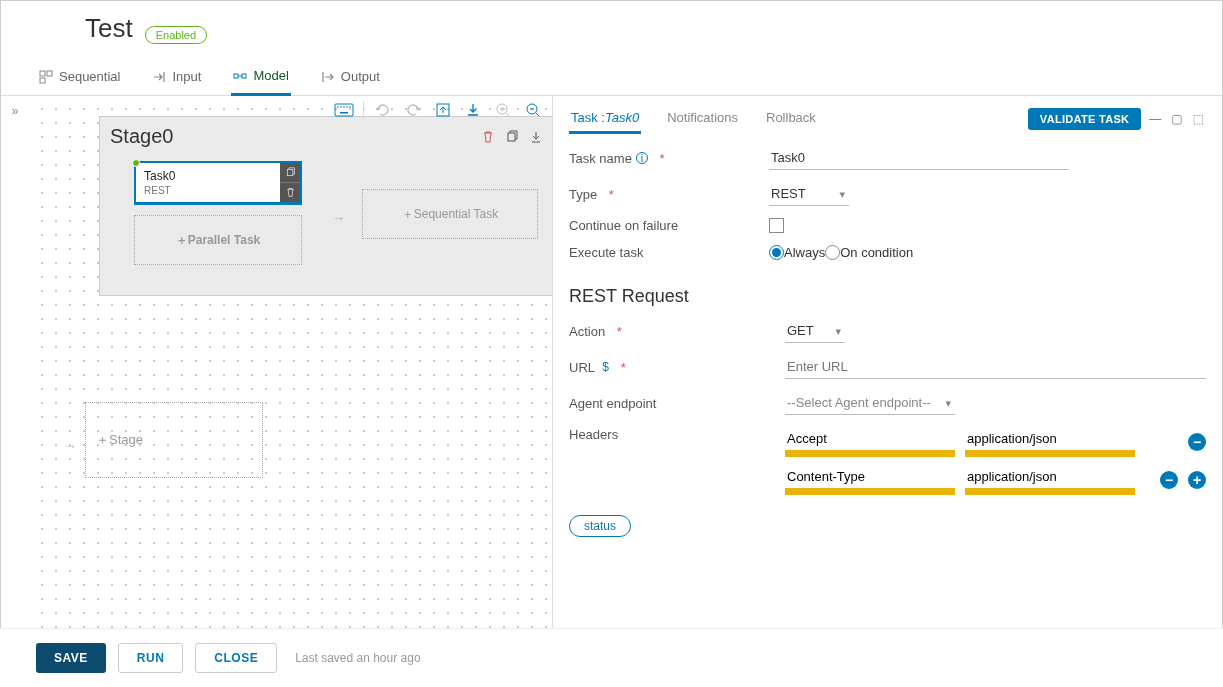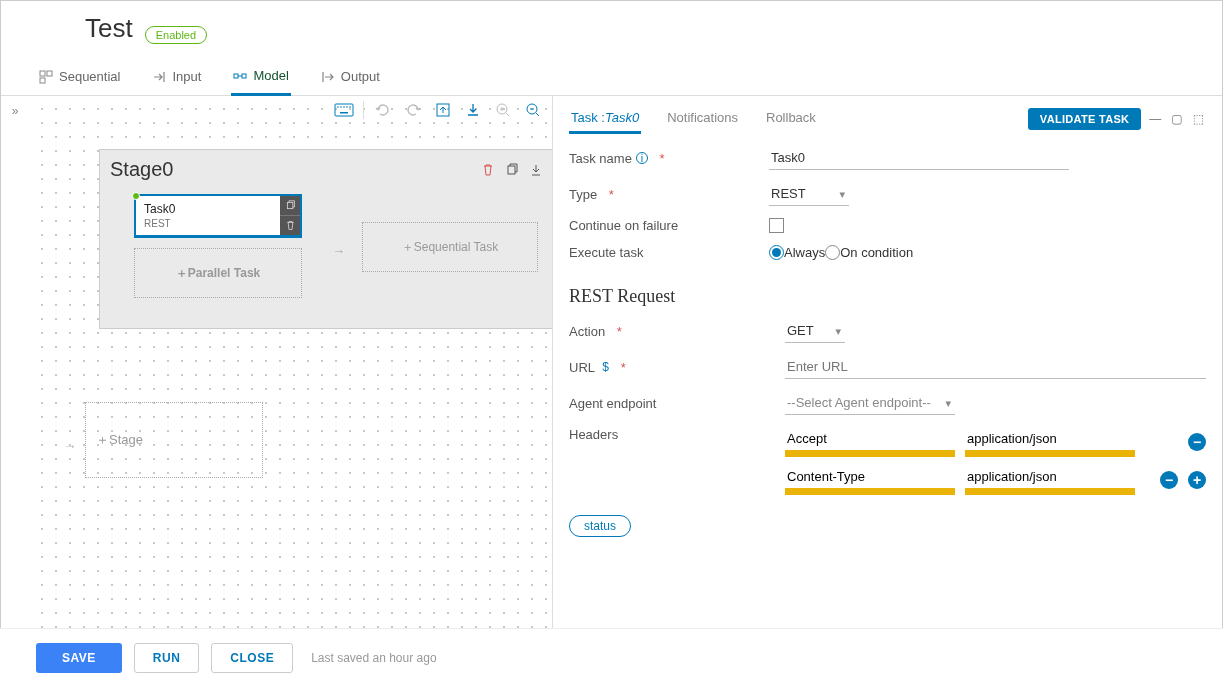--- a/index.html
+++ b/index.html
@@ -13,21 +13,21 @@
 .tab.active { color: #14532d; border-bottom: 3px solid #0079b8; margin-bottom: -1px; font-weight: 500; }
 .tab-icon { width: 14px; height: 14px; display: inline-flex; align-items: center; justify-content: center; }
 .content { display: flex; height: 545px; }
 .sidebar-collapse { width: 28px; padding: 8px 0; text-align: center; color: #888; cursor: pointer; font-size: 12px; }
 .canvas-pane { flex: 0 0 524px; position: relative; border-right: 1px solid #ddd; }
 .toolbar { position: absolute; top: 4px; right: 8px; display: flex; gap: 8px; align-items: center; z-index: 5; }
 .toolbar-btn { width: 22px; height: 20px; color: #888; cursor: pointer; display: flex; align-items: center; justify-content: center; }
 .toolbar-btn.blue { color: #0079b8; }
 .toolbar-sep { width: 1px; height: 18px; background: #ddd; }
 .canvas { position: absolute; inset: 0; background-image: radial-gradient(circle, #c8c8c8 1px, transparent 1px); background-size: 14px 14px; background-position: 6px 6px; overflow: hidden; }
-.stage-box { position: absolute; left: 70px; top: 53px; width: 456px; height: 180px; background: #eaeaea; border: 1px solid #ccc; padding: 8px 10px; }
+.stage-box { position: absolute; left: 70px; top: 20px; width: 456px; height: 180px; background: #eaeaea; border: 1px solid #ccc; padding: 8px 10px; }
 .stage-header { display: flex; justify-content: space-between; align-items: center; margin-bottom: 10px; }
 .stage-title { font-size: 20px; color: #333; font-weight: 400; }
 .stage-actions { display: flex; gap: 8px; color: #555; }
 .stage-actions .ic { cursor: pointer; width: 16px; height: 16px; display: flex; align-items: center; justify-content: center; }
 .task-card { position: absolute; left: 34px; top: 44px; width: 168px; background: #fff; border: 2px solid #0079b8; border-bottom-width: 3px; display: flex; }
 .task-body { flex: 1; padding: 6px 8px; }
 .task-name { font-size: 12px; font-weight: 500; color: #222; }
 .task-type { font-size: 10px; color: #777; margin-top: 2px; }
 .task-side { width: 20px; background: #555; display: flex; flex-direction: column; }
 .task-side-btn { flex: 1; display: flex; align-items: center; justify-content: center; color: #ddd; cursor: pointer; }
@@ -55,29 +55,29 @@
 .form-input { flex: 1; border: none; border-bottom: 1px solid #bbb; padding: 4px 2px; font-size: 13px; color: #333; outline: none; max-width: 300px; }
 .form-input.wide { max-width: none; }
 .form-select { border: none; border-bottom: 1px solid #bbb; padding: 4px 20px 4px 2px; font-size: 13px; color: #333; background: transparent; cursor: pointer; }
 .select-wrap { position: relative; display: inline-block; }
 .select-wrap::after { content: "▾"; position: absolute; right: 4px; top: 50%; transform: translateY(-50%); color: #888; pointer-events: none; font-size: 11px; }
 .form-check { width: 15px; height: 15px; border: 1px solid #888; cursor: pointer; }
 .radio-group { display: flex; align-items: center; }
 .radio { width: 15px; height: 15px; border-radius: 50%; border: 1px solid #888; display: inline-flex; align-items: center; justify-content: center; cursor: pointer; }
 .radio.checked { border-color: #0079b8; }
 .radio.checked::after { content: ""; width: 9px; height: 9px; border-radius: 50%; background: #0079b8; }
-.section-head { font-size: 18px; color: #333; font-weight: 400; margin: 26px 0 10px; font-family: Liberation Serif, serif; }
+.section-head { font-size: 18px; color: #333; font-weight: 400; margin: 26px 0 10px; }
 .header-row { display: flex; gap: 10px; align-items: center; margin-bottom: 8px; }
 .header-input { border: none; border-bottom: 7px solid #eab308; padding: 4px 2px; font-size: 13px; width: 170px; outline: none; }
 .circle-btn { width: 18px; height: 18px; border-radius: 50%; color: #fff; display: flex; align-items: center; justify-content: center; font-size: 14px; font-weight: bold; cursor: pointer; flex-shrink: 0; }
 .circle-btn.minus { background: #0079b8; }
 .circle-btn.plus { background: #0079b8; }
 .chip { display: inline-block; border: 1px solid #0079b8; color: #0079b8; padding: 3px 14px; border-radius: 12px; font-size: 12px; }
 .footer { position: absolute; bottom: 0; left: 0; right: 0; padding: 14px 36px; display: flex; align-items: center; gap: 12px; background: #fff; border-top: 1px solid #eee; }
-.btn-primary { background: #3b82f6; color: #fff; border: none; padding: 8px 26px; font-size: 12px; font-weight: 600; border-radius: 3px; cursor: pointer; letter-spacing: 0.5px; }
+.btn-primary { background: #0c4a6e; color: #fff; border: none; padding: 8px 18px; font-size: 12px; font-weight: 600; border-radius: 3px; cursor: pointer; letter-spacing: 0.5px; }
 .btn-secondary { background: #fff; color: #0079b8; border: 1px solid #ccc; padding: 7px 18px; font-size: 12px; font-weight: 600; border-radius: 3px; cursor: pointer; letter-spacing: 0.5px; }
 .save-text { color: #999; font-size: 12px; margin-left: 6px; }
 svg { display: block; }
 </style>
 </head>
 <body>
 
 <div class="header">
   <div class="title-row">
     <span class="page-title">Test</span>

